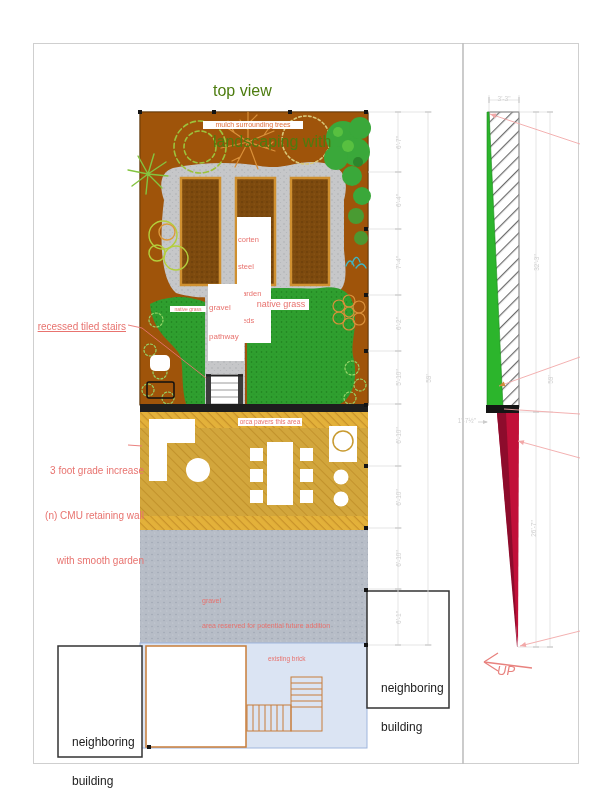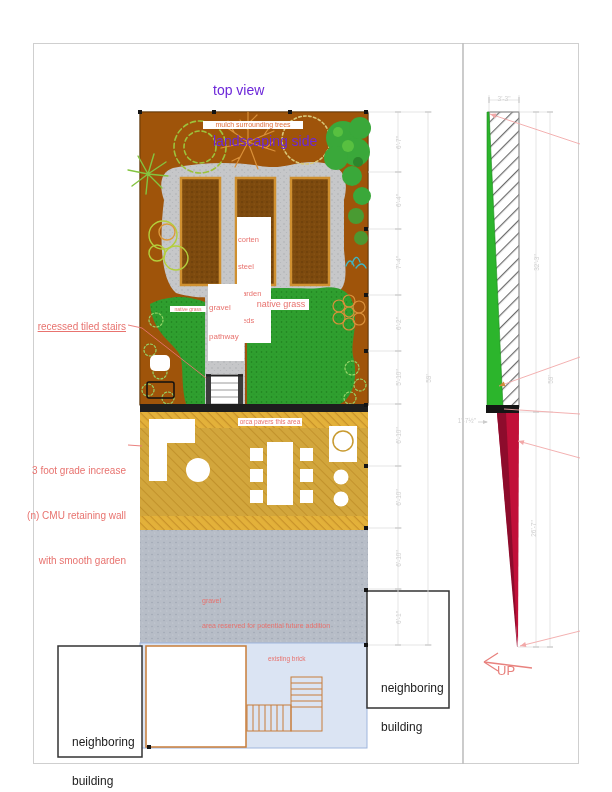--- a/index.html
+++ b/index.html
@@ -4,21 +4,21 @@
 <style>
   html,body{margin:0;padding:0;background:#fff;}
   .page{position:relative;width:612px;height:792px;background:#fff;
         font-family:"Liberation Sans",sans-serif;overflow:hidden;}
   svg.art{position:absolute;left:0;top:0;}
   .lbl{position:absolute;line-height:1.2;white-space:pre;}
   .red{color:#e8736f;}
   .org{color:#e0703f;}
   .blk{color:#1c1c1c;}
   .wb{background:#fff;padding:0 1px;}
-  .title{font-size:14px;color:#6d28d9;line-height:17px;}
+  .title{font-size:16px;color:#4d7c0f;line-height:17px;}
   .callout{font-size:10px;text-align:right;line-height:15px;}
   .dim{position:absolute;color:#d0d0d0;font-size:6.5px;width:44px;height:9px;
        line-height:9px;text-align:center;}
   .vrot{transform:rotate(-90deg);}
   .handle{position:absolute;width:4px;height:4px;background:#141414;}
   .bldg-lbl{font-size:12px;line-height:13px;}
 </style>
 </head>
 <body>
 
@@ -323,25 +323,25 @@
   <div class="handle" style="left:364px;top:349px;"></div>
   <div class="handle" style="left:364px;top:403px;"></div>
   <div class="handle" style="left:364px;top:464px;"></div>
   <div class="handle" style="left:364px;top:526px;"></div>
   <div class="handle" style="left:364px;top:588px;"></div>
   <div class="handle" style="left:364px;top:643px;"></div>
   <div class="handle" style="left:147px;top:745px;"></div>
 
   <div class="lbl title" style="left:213px;top:48px;">
     <div>top view</div>
-    <div>landscaping side</div>
+    <div>landscaping with</div>
   </div>
 
   <div class="lbl red callout" style="left:34px;top:319px;width:92px;text-decoration:underline;">recessed tiled stairs</div>
-  <div class="lbl red callout" style="left:18px;top:433px;width:108px;">
+  <div class="lbl red callout" style="left:36px;top:433px;width:108px;">
     <div>3 foot grade increase</div>
     <div>(n) CMU retaining wall</div>
     <div>with smooth garden</div>
   </div>
 
   <div class="lbl org wb" style="left:203px;top:121px;width:98px;font-size:7px;text-align:center;">mulch surrounding trees</div>
   <div class="lbl red wb" style="left:237px;top:217px;width:32px;font-size:7.5px;">
     <div>corten</div>
     <div>steel</div>
     <div>garden</div>
@@ -378,15 +378,15 @@
   <div class="dim vrot" style="left:376px;top:554px;">6'-10"</div>
   <div class="dim vrot" style="left:376px;top:613px;">6'-1"</div>
   <div class="dim vrot" style="left:406px;top:374px;">59'</div>
 
   <div class="dim" style="left:482px;top:94px;">3'-3"</div>
   <div class="dim vrot" style="left:514px;top:258px;">32'-3"</div>
   <div class="dim vrot" style="left:511px;top:524px;">26'-7"</div>
   <div class="dim vrot" style="left:528px;top:375px;">59'</div>
   <div class="dim" style="left:440px;top:416px;text-align:right;width:36px;">1'-7½"</div>
 
-  <div class="lbl" style="left:497px;top:663px;font-size:13px;color:#e8827e;">UP</div>
+  <div class="lbl" style="left:497px;top:663px;font-size:13px;color:#e8827e;font-style:italic;">UP</div>
 
 </div>
 
 </body></html>

